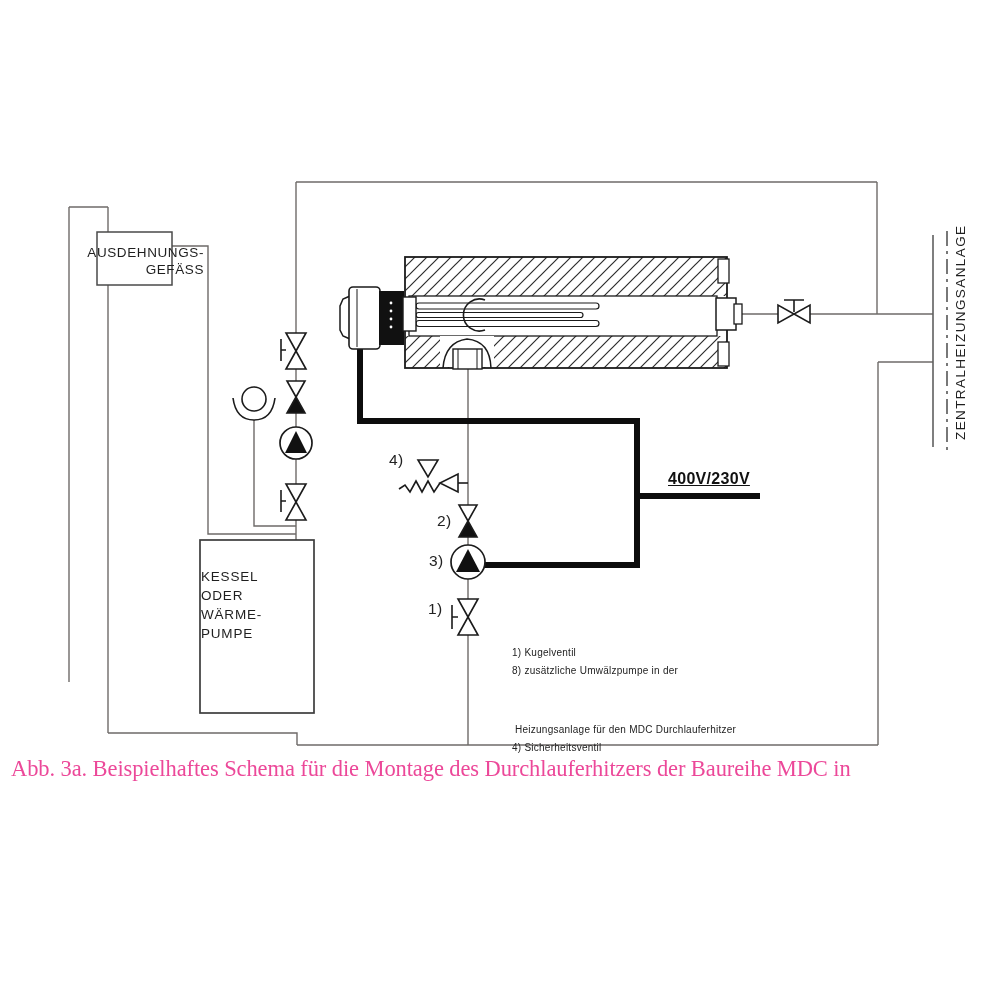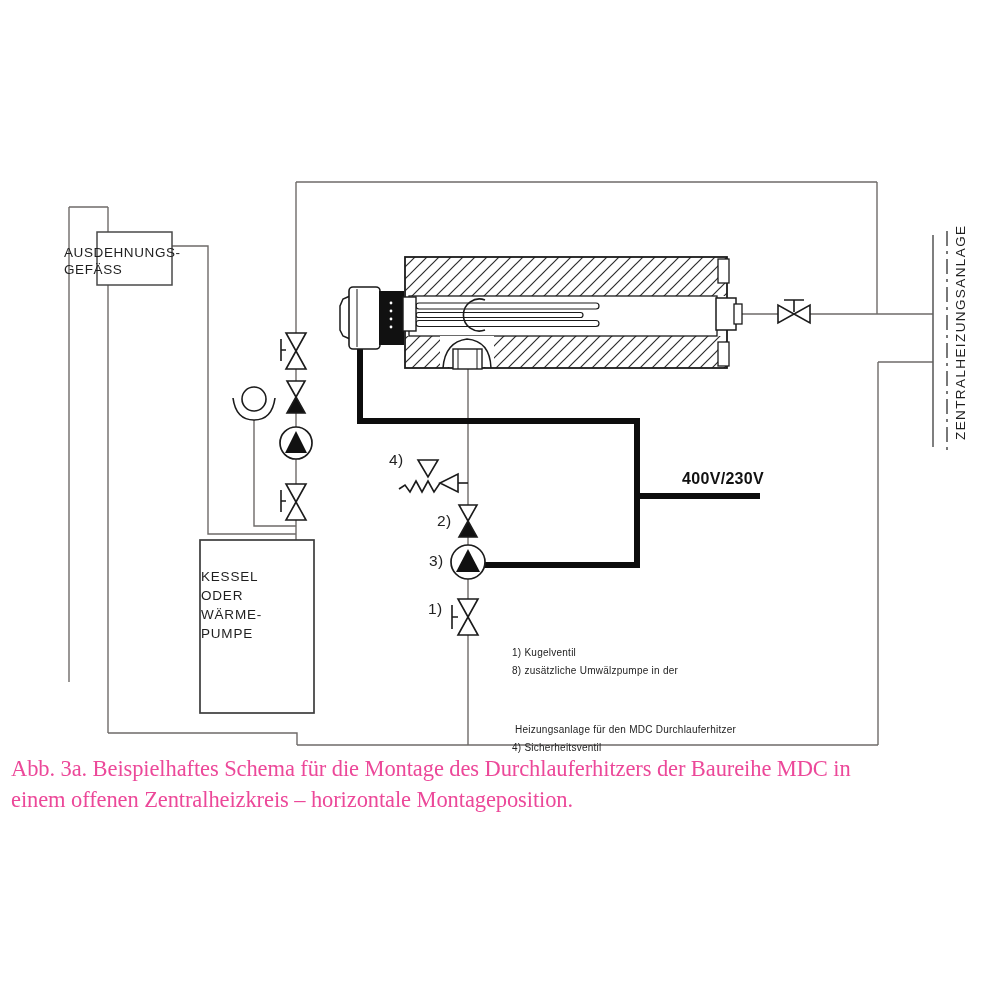--- a/index.html
+++ b/index.html
@@ -1,28 +1,28 @@
 <!DOCTYPE html>
 <html><head>
 <meta charset="utf-8">
 <style>
   html,body{margin:0;padding:0;background:#ffffff;}
   .stage{position:relative;width:1000px;height:1000px;background:#ffffff;overflow:hidden;
          font-family:"Liberation Sans", sans-serif;}
   svg.diagram{position:absolute;left:0;top:0;}
   .lbl{position:absolute;color:#1f1f1f;}
   .thin{font-weight:400;letter-spacing:.5px;}
-  .expansion-label{left:64px;top:244px;width:140px;text-align:left;
+  .expansion-label{left:64px;top:244px;width:140px;text-align:right;
                    font-size:13.5px;line-height:17px;letter-spacing:.6px;}
   .boiler-label{left:201px;top:567px;width:113px;text-align:left;
                 font-size:13.5px;line-height:19px;letter-spacing:.8px;}
   .central-label{left:862px;top:331px;width:200px;height:18px;text-align:center;
                  transform:rotate(-90deg);font-size:13.5px;letter-spacing:1.4px;white-space:nowrap;}
-  .power-label{left:668px;top:470px;width:96px;text-align:right;
-               font-weight:bold;font-size:16px;letter-spacing:.3px;color:#111;}
+  .power-label{left:668px;top:470px;width:96px;text-align:left;
+               font-weight:bold;font-size:16px;letter-spacing:.3px;color:#111;text-decoration:underline;}
   .item-label{font-size:15.5px;letter-spacing:.3px;color:#222;}
   .legend{left:512px;top:644px;width:370px;font-size:10px;line-height:17.6px;
           letter-spacing:.25px;color:#222;}
   .legend .indent{padding-left:3px;margin-top:42px;}
   .caption{left:11px;top:753px;width:978px;
            font-family:"Liberation Serif", serif;font-size:22.5px;line-height:31px;
            color:#ec4899;letter-spacing:-.1px;}
   .blk{display:block;}
 </style>
 </head>
@@ -192,16 +192,15 @@
 
   <div class="lbl thin legend">
     <div>1) Kugelventil</div>
     <div>8) zusätzliche Umwälzpumpe in der</div>
     <div class="indent">Heizungsanlage für den MDC Durchlauferhitzer</div>
     <div>4) Sicherheitsventil</div>
   </div>
 
   <div class="lbl caption">
     <span class="blk">Abb. 3a. Beispielhaftes Schema für die Montage des Durchlauferhitzers der Baureihe MDC in</span>
-    <span class="blk">einem offenen Zentralheizkreis – horizontale Montageposition.</span>
   </div>
 
 </div>
 
 </body></html>

